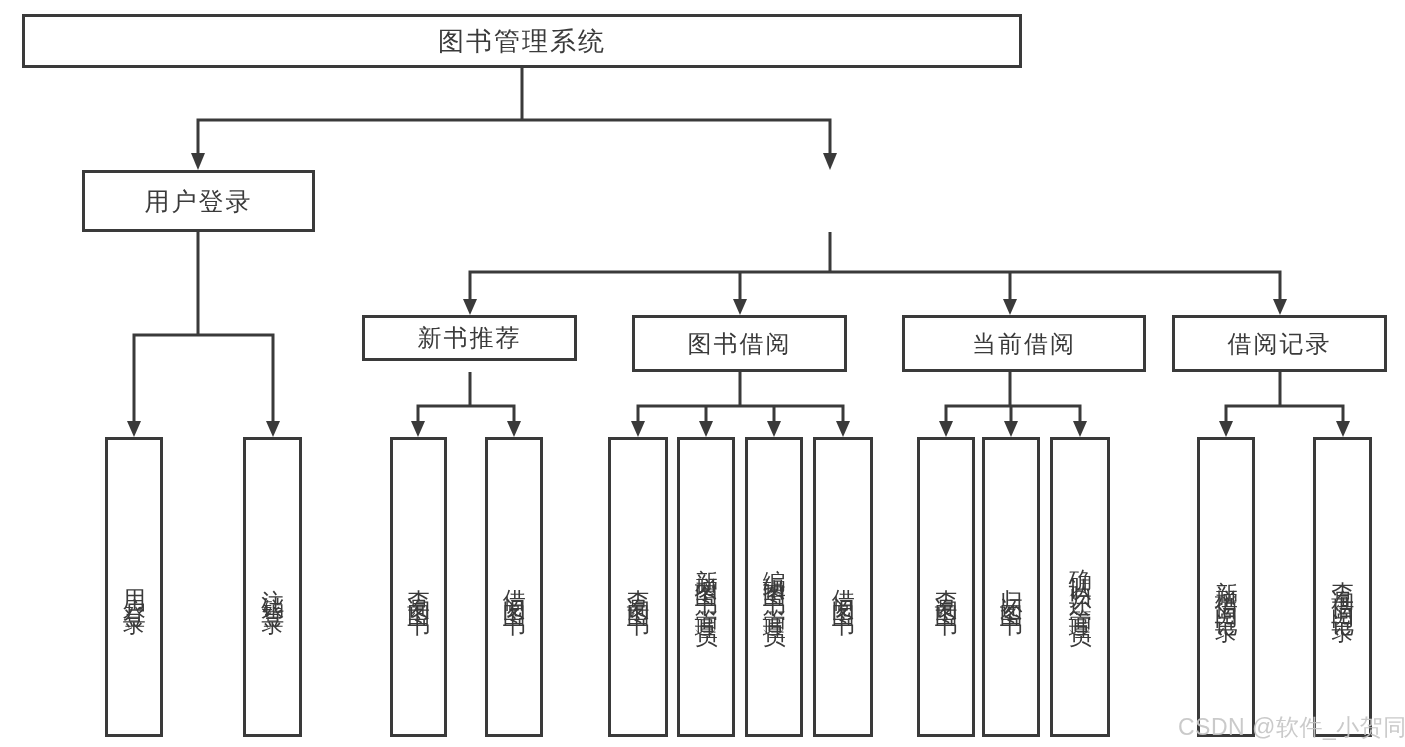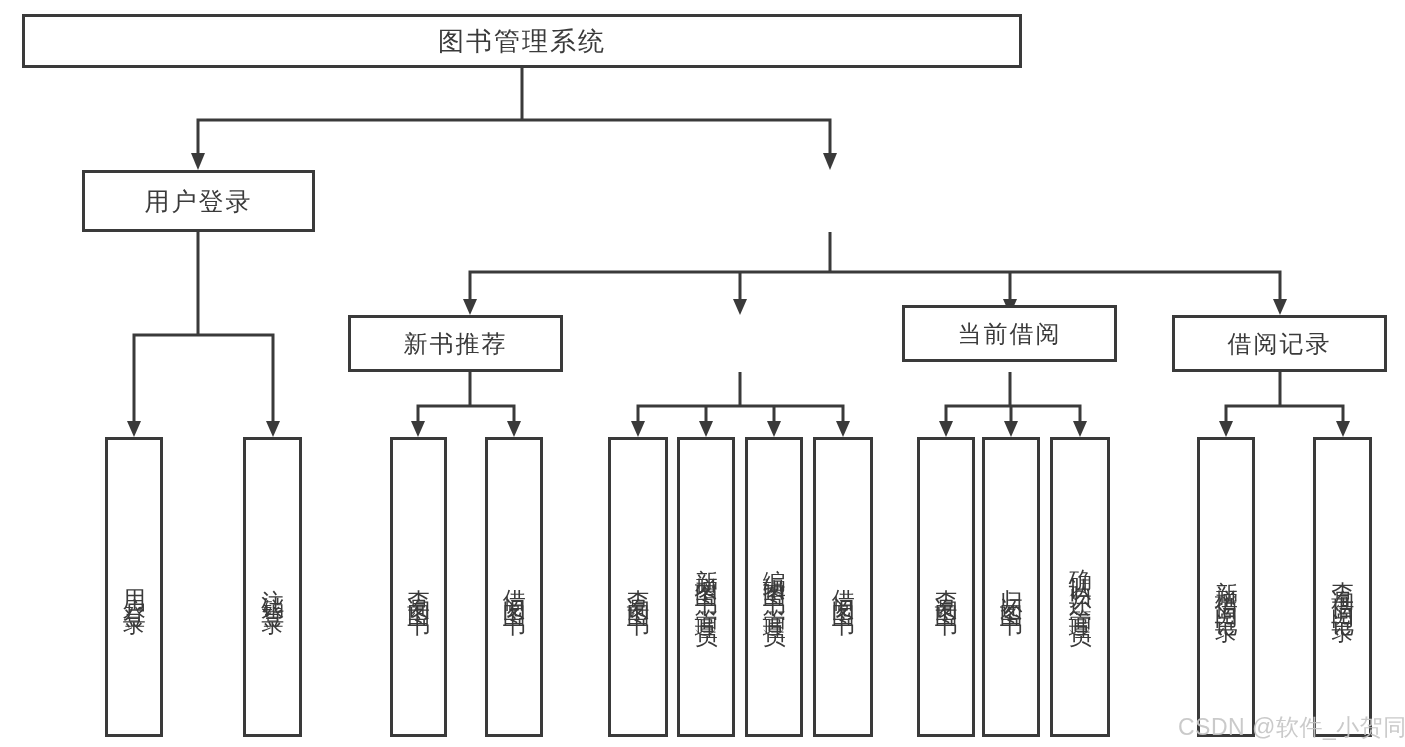--- a/index.html
+++ b/index.html
@@ -82,24 +82,27 @@
   </svg>
 
   <div class="box root" style="left:22px;top:14px;width:1000px;height:54px">
     <span>图书管理系统</span>
   </div>
 
   <div class="box lvl2" style="left:82px;top:170px;width:233px;height:62px">
     <span>用户登录</span>
   </div>
 
-  <div class="box lvl3" style="left:348px;top:315px;width:215px;height:57px">
+  <div class="box lvl3" style="left:362px;top:315px;width:215px;height:46px">
     <span>新书推荐</span>
   </div>
-  <div class="box lvl3" style="left:902px;top:305px;width:215px;height:57px">
+  <div class="box lvl3" style="left:632px;top:315px;width:215px;height:57px">
+    <span>图书借阅</span>
+  </div>
+  <div class="box lvl3" style="left:902px;top:315px;width:244px;height:57px">
     <span>当前借阅</span>
   </div>
   <div class="box lvl3" style="left:1172px;top:315px;width:215px;height:57px">
     <span>借阅记录</span>
   </div>
 
   <div class="box leaf" style="left:105px;top:437px;width:58px;height:300px">
     <span>用户登录</span>
   </div>
   <div class="box leaf" style="left:243px;top:437px;width:59px;height:300px">

